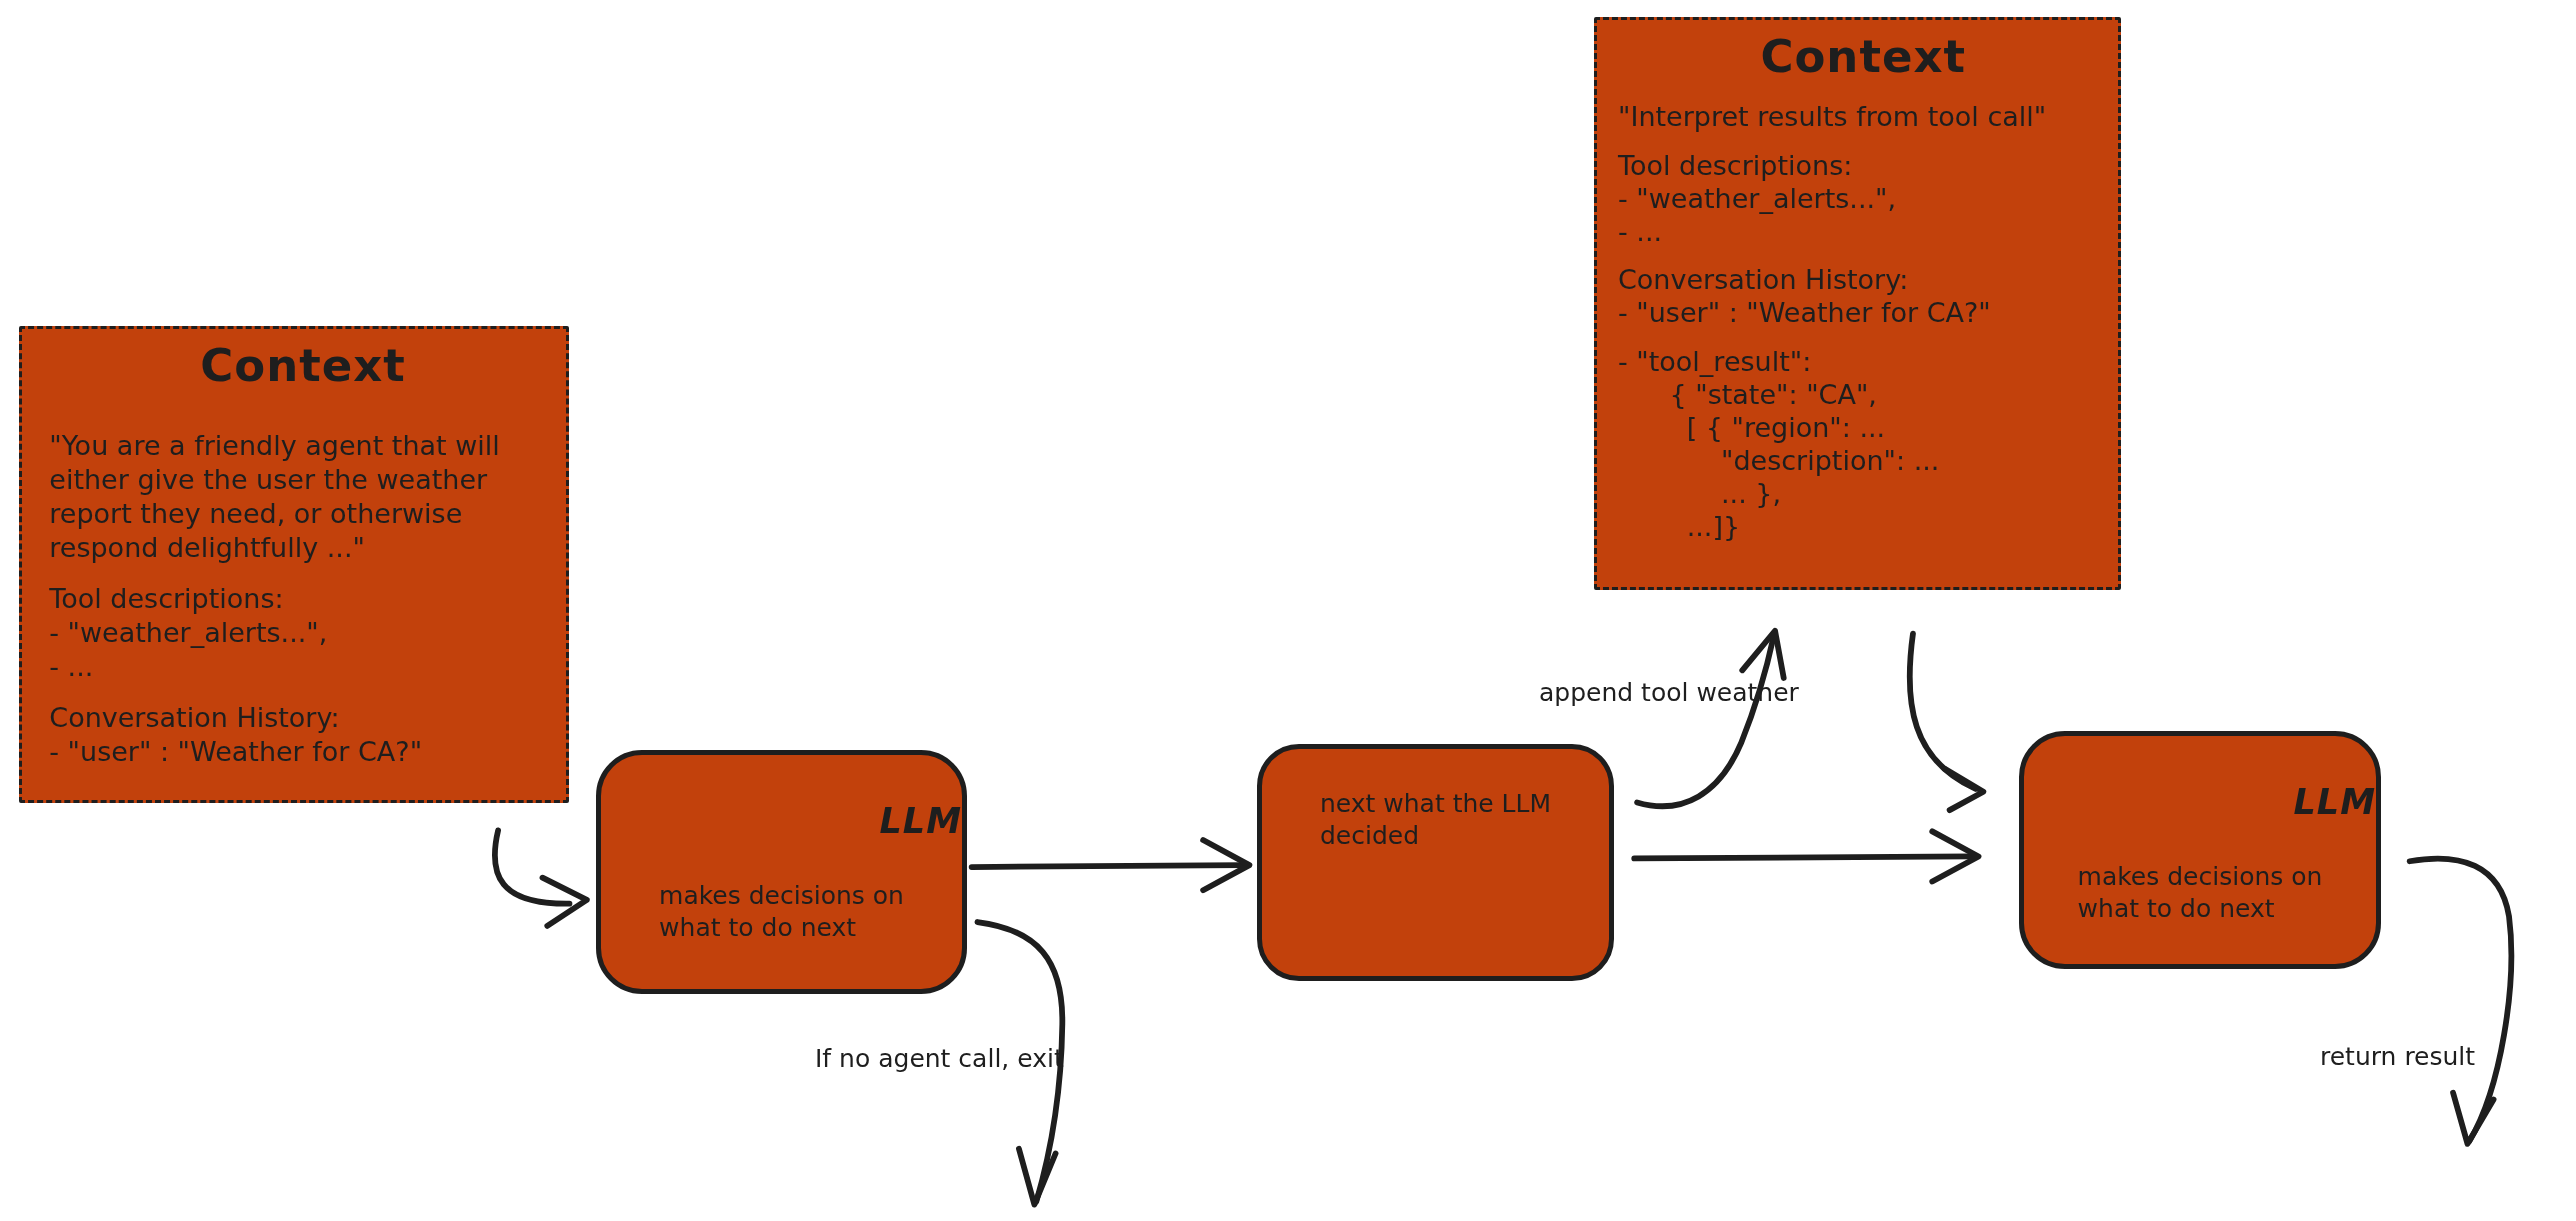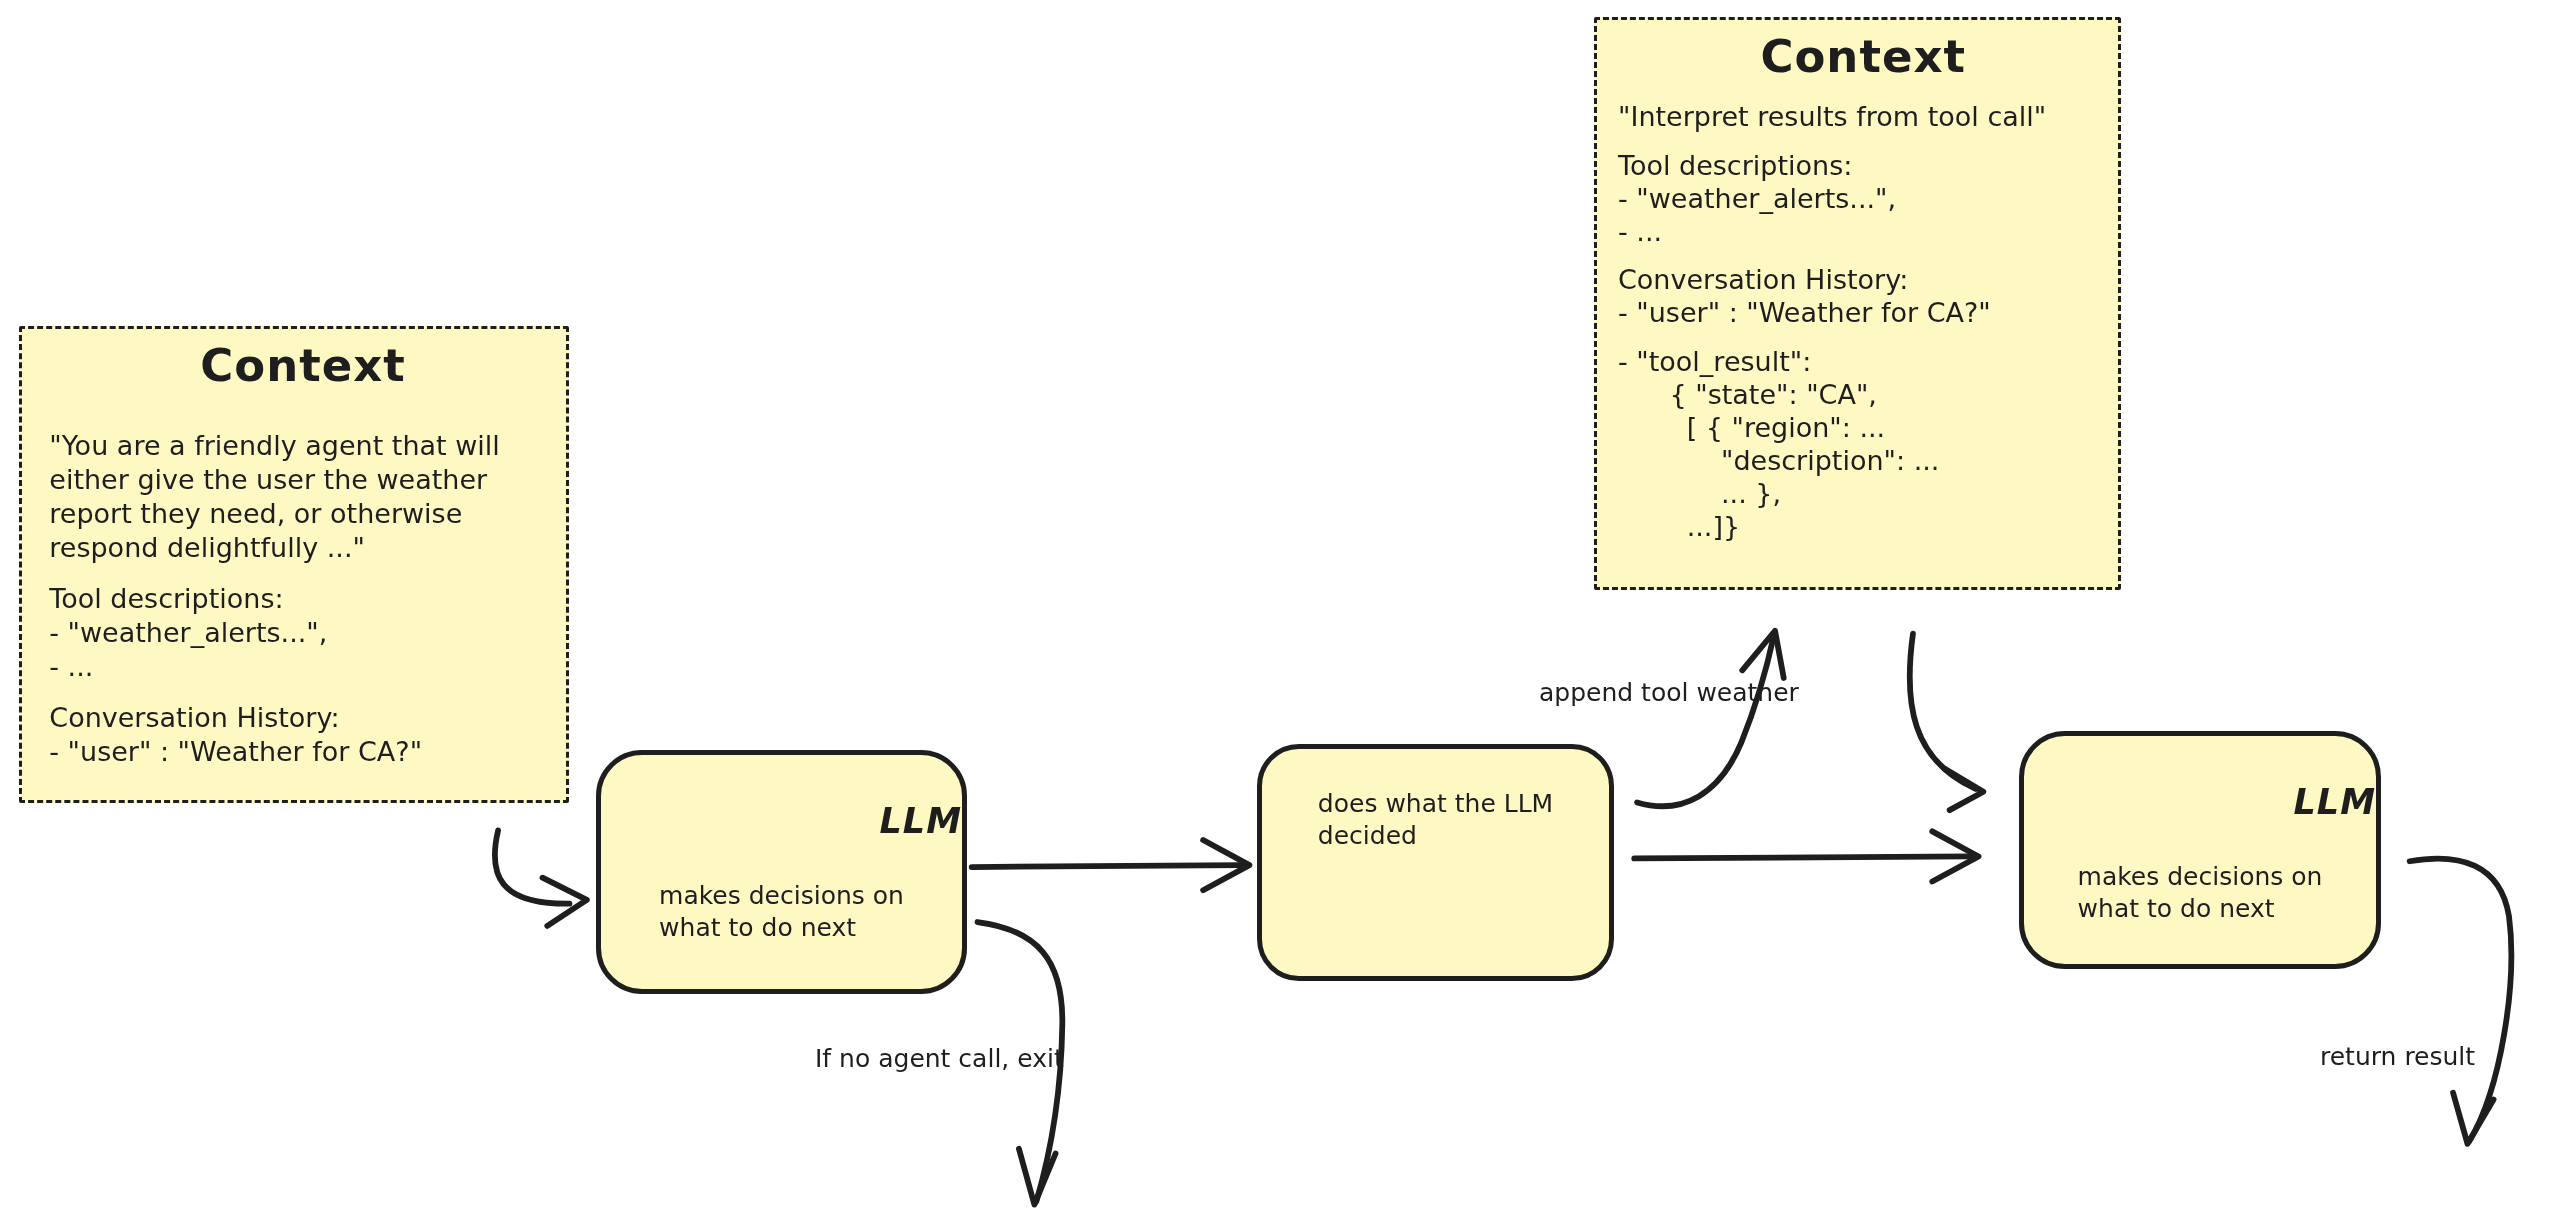--- a/index.html
+++ b/index.html
@@ -7,21 +7,21 @@
     position:relative;
     width:2576px;height:1221px;
     background:#ffffff;
     font-family:"DejaVu Sans", sans-serif;
     color:#1e1e1e;
     overflow:hidden;
   }
   svg.edges{position:absolute;left:0;top:0;width:2576px;height:1221px;}
   svg.edges path{fill:none;stroke:#1e1e1e;stroke-width:6;stroke-linecap:round;stroke-linejoin:round;}
 
-  .node{position:absolute;box-sizing:border-box;background:#fef9c3;}
+  .node{position:absolute;box-sizing:border-box;background:#c2410c;}
   .dashed-box{border:3.9px dashed #1e1e1e;border-radius:1.9px;}
   .solid-box{border:5.8px solid #1e1e1e;border-radius:46px;}
 
   .ctx-title{margin-top:9.6px;text-align:center;font-size:45px;font-weight:700;letter-spacing:1px;}
   .ctx-body{white-space:pre;font-size:27px;line-height:34px;}
   .ctx-left-pad{padding-left:27px;padding-right:9.6px;}
   .ctx-top-pad{padding-left:21px;padding-right:9.6px;}
   .ctx-section{margin:0 0 17.4px 0;}
   .ctx-first{margin-top:37px;}
   .ctx-first-top{margin-top:17.4px;}
@@ -96,21 +96,21 @@
   <div class="node solid-box" style="left:596px;top:750px;width:371px;height:244px;">
     <div class="box-title llm-title">LLM</div>
     <div class="sub-wrap">
       <div class="node-sub">makes decisions on
 what to do next</div>
     </div>
   </div>
 
   <div class="node solid-box" style="left:1257px;top:744px;width:357px;height:237px;border-radius:42px;">
     <div class="sub-wrap">
-      <div class="node-sub">does what the LLM
+      <div class="node-sub">next what the LLM
 decided</div>
     </div>
   </div>
 
   <div class="node solid-box" style="left:2019px;top:731px;width:362px;height:238px;">
     <div class="box-title llm-title">LLM</div>
     <div class="sub-wrap">
       <div class="node-sub">makes decisions on
 what to do next</div>
     </div>

